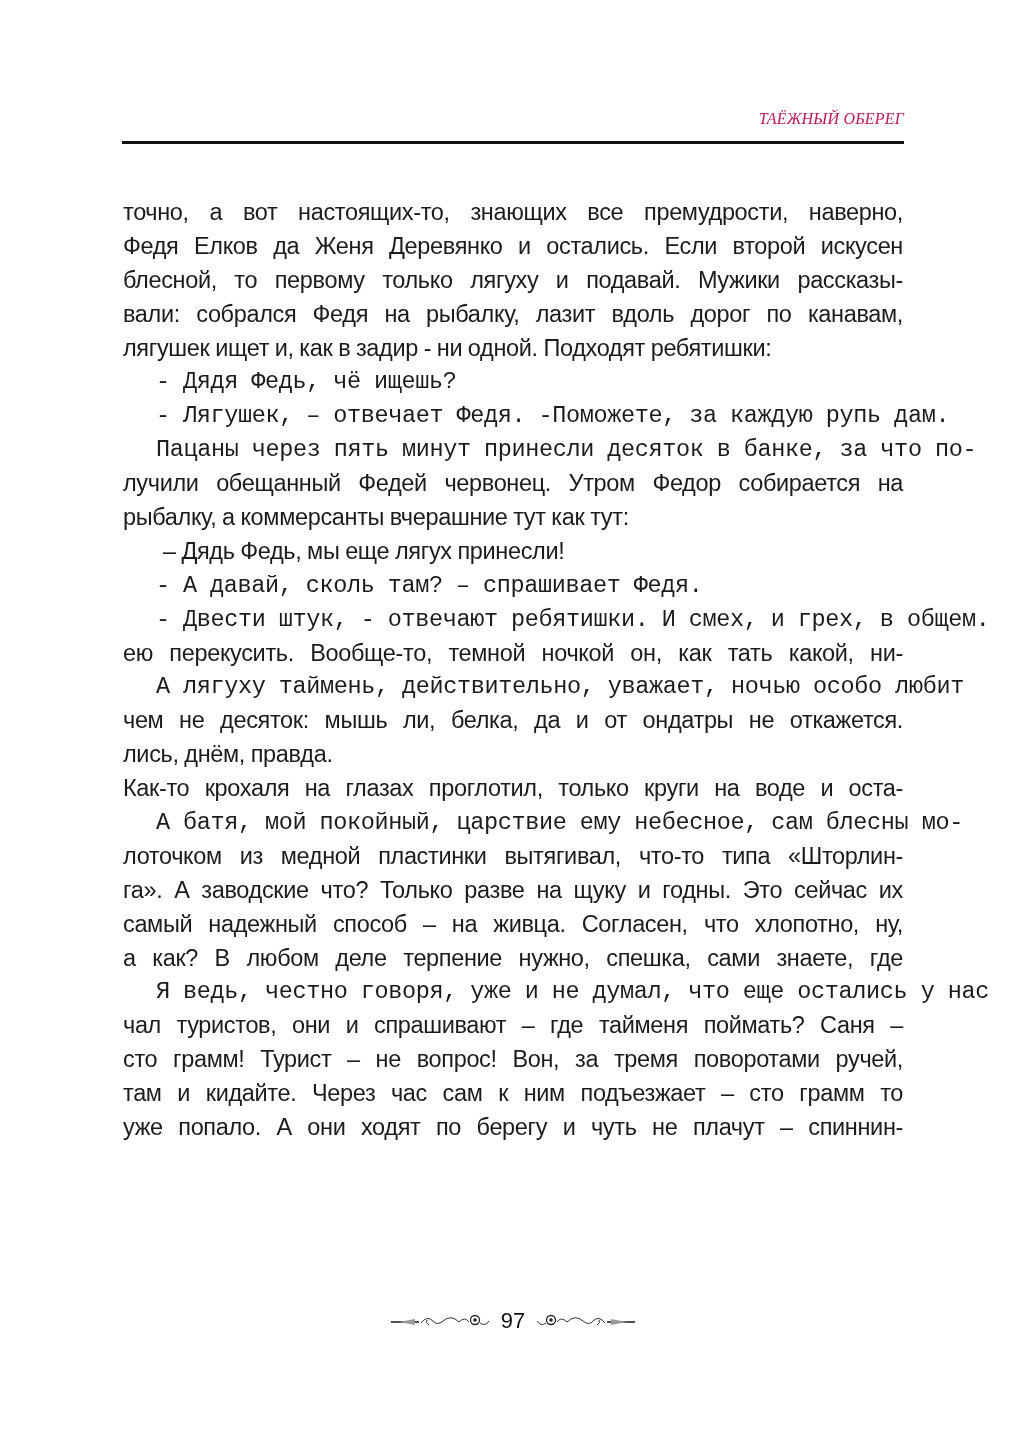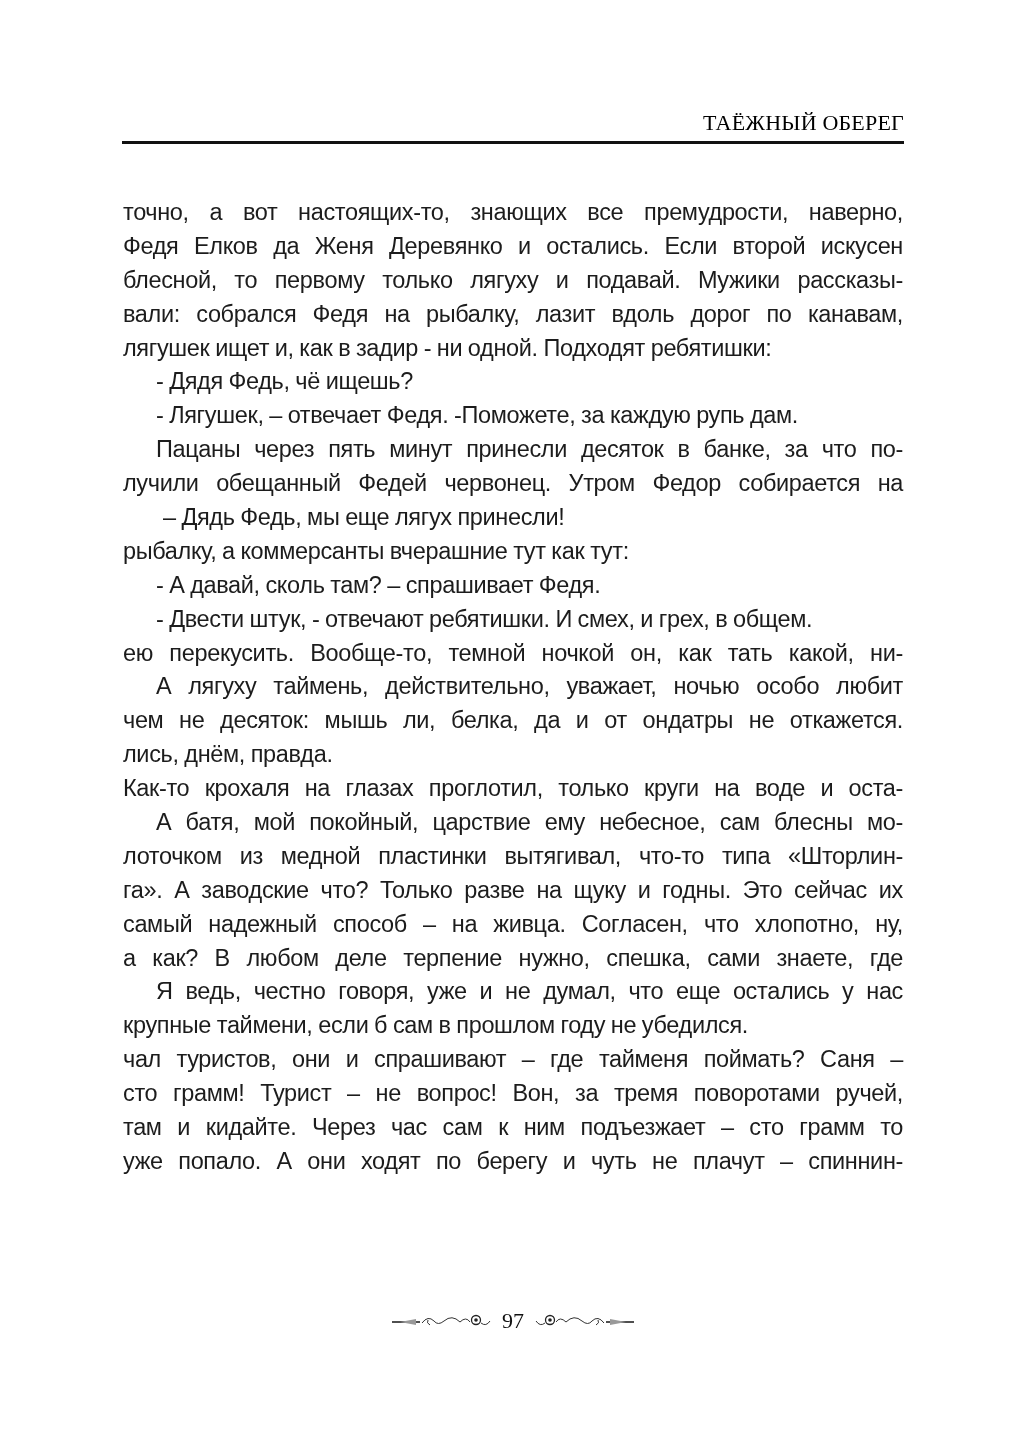--- a/index.html
+++ b/index.html
@@ -1,42 +1,42 @@
 <!DOCTYPE html>
 <html><head>
 <meta charset="utf-8">
 <style>
   html, body { margin: 0; padding: 0; background: #ffffff; }
   body { width: 1026px; height: 1455px; position: relative; overflow: hidden; }
   .page { position: absolute; left: 0; top: 0; width: 1026px; height: 1455px; background: #fff; }
   .running-head {
     position: absolute; right: 122px; top: 110px;
     font-family: "Liberation Serif", "DejaVu Serif", serif;
-    font-size: 22px; color: #000000; letter-spacing: 0.2px;
+    font-style: italic; font-size: 16px; color: #be185d; letter-spacing: 0.2px;
   }
   .head-rule {
     position: absolute; left: 122px; top: 141px; width: 782px; height: 3px; background: #111;
   }
   .text-block {
     position: absolute; left: 123px; top: 196px; width: 780px;
     font-family: "Liberation Sans", "DejaVu Sans", sans-serif;
     font-size: 23.5px; color: #1c1c1c;
   }
   .line {
     height: 33.9px; line-height: 33.9px; white-space: nowrap;
     text-align: justify; text-align-last: justify;
     letter-spacing: -0.35px; word-spacing: -0.5px;
     transform-origin: left center;
   }
   .line.last { text-align-last: left; }
-  .line.indent { padding-left: 33px; }
+  .line.indent { padding-left: 33px; font-family: Liberation Mono, monospace; }
   .line.indent-s { padding-left: 40px; }
   .folio {
     position: absolute; left: 0; width: 1026px; top: 1308px; text-align: center;
-    font-family: Liberation Serif, serif; font-size: 22px; color: #111;
+    font-family: Liberation Sans, sans-serif; font-size: 22px; color: #111;
   }
   .folio-inner { display: inline-flex; align-items: center; gap: 8px; }
   .orn svg { display: block; }
 </style>
 </head>
 <body>
 
 <div class="page">
   <div class="running-head">ТАЁЖНЫЙ ОБЕРЕГ</div>
   <div class="head-rule"></div>
@@ -44,36 +44,35 @@
   <div class="text-block" id="text-block">
       <div class="line" style="">точно, а вот настоящих-то, знающих все премудрости, наверно,</div>
       <div class="line" style="">Федя Елков да Женя Деревянко и остались. Если второй искусен</div>
       <div class="line" style="">блесной, то первому только лягуху и подавай. Мужики рассказы-</div>
       <div class="line" style="">вали: собрался Федя на рыбалку, лазит вдоль дорог по канавам,</div>
       <div class="line last" style="">лягушек ищет и, как в задир - ни одной. Подходят ребятишки:</div>
       <div class="line indent last" style="">- Дядя Федь, чё ищешь?</div>
       <div class="line indent last" style="">- Лягушек, – отвечает Федя. -Поможете, за каждую рупь дам.</div>
       <div class="line indent" style="">Пацаны через пять минут принесли десяток в банке, за что по-</div>
       <div class="line" style="">лучили обещанный Федей червонец. Утром Федор собирается на</div>
+      <div class="line last" style="">рыбалку, а коммерсанты вчерашние тут как тут:</div>
       <div class="line indent-s last" style="">– Дядь Федь, мы еще лягух принесли!</div>
-      <div class="line last" style="">рыбалку, а коммерсанты вчерашние тут как тут:</div>
       <div class="line indent last" style="">- А давай, сколь там? – спрашивает Федя.</div>
       <div class="line indent last" style="">- Двести штук, - отвечают ребятишки. И смех, и грех, в общем.</div>
       <div class="line" style="">ею перекусить. Вообще-то, темной ночкой он, как тать какой, ни-</div>
       <div class="line indent" style="">А лягуху таймень, действительно, уважает, ночью особо любит</div>
       <div class="line" style="">чем не десяток: мышь ли, белка, да и от ондатры не откажется.</div>
       <div class="line last" style="">лись, днём, правда.</div>
       <div class="line" style="">Как-то крохаля на глазах проглотил, только круги на воде и оста-</div>
       <div class="line indent" style="">А батя, мой покойный, царствие ему небесное, сам блесны мо-</div>
       <div class="line" style="">лоточком из медной пластинки вытягивал, что-то типа «Шторлин-</div>
       <div class="line" style="">га». А заводские что? Только разве на щуку и годны. Это сейчас их</div>
       <div class="line" style="">самый надежный способ – на живца. Согласен, что хлопотно, ну,</div>
       <div class="line" style="">а как? В любом деле терпение нужно, спешка, сами знаете, где</div>
       <div class="line indent" style="">Я ведь, честно говоря, уже и не думал, что еще остались у нас</div>
-      <div class="line last" style="">крупные таймени, если б сам в прошлом году не убедился.</div>
       <div class="line" style="">чал туристов, они и спрашивают – где тайменя поймать? Саня –</div>
       <div class="line" style="">сто грамм! Турист – не вопрос! Вон,  за тремя поворотами ручей,</div>
       <div class="line" style="">там и кидайте. Через час сам к ним подъезжает – сто грамм то</div>
       <div class="line" style="">уже попало. А они ходят по берегу и чуть не плачут – спиннин-</div>
     </div>
 
   <div class="folio">
     <span class="folio-inner">
       <span class="orn">
         <svg width="104" height="20" viewBox="0 0 104 20">

